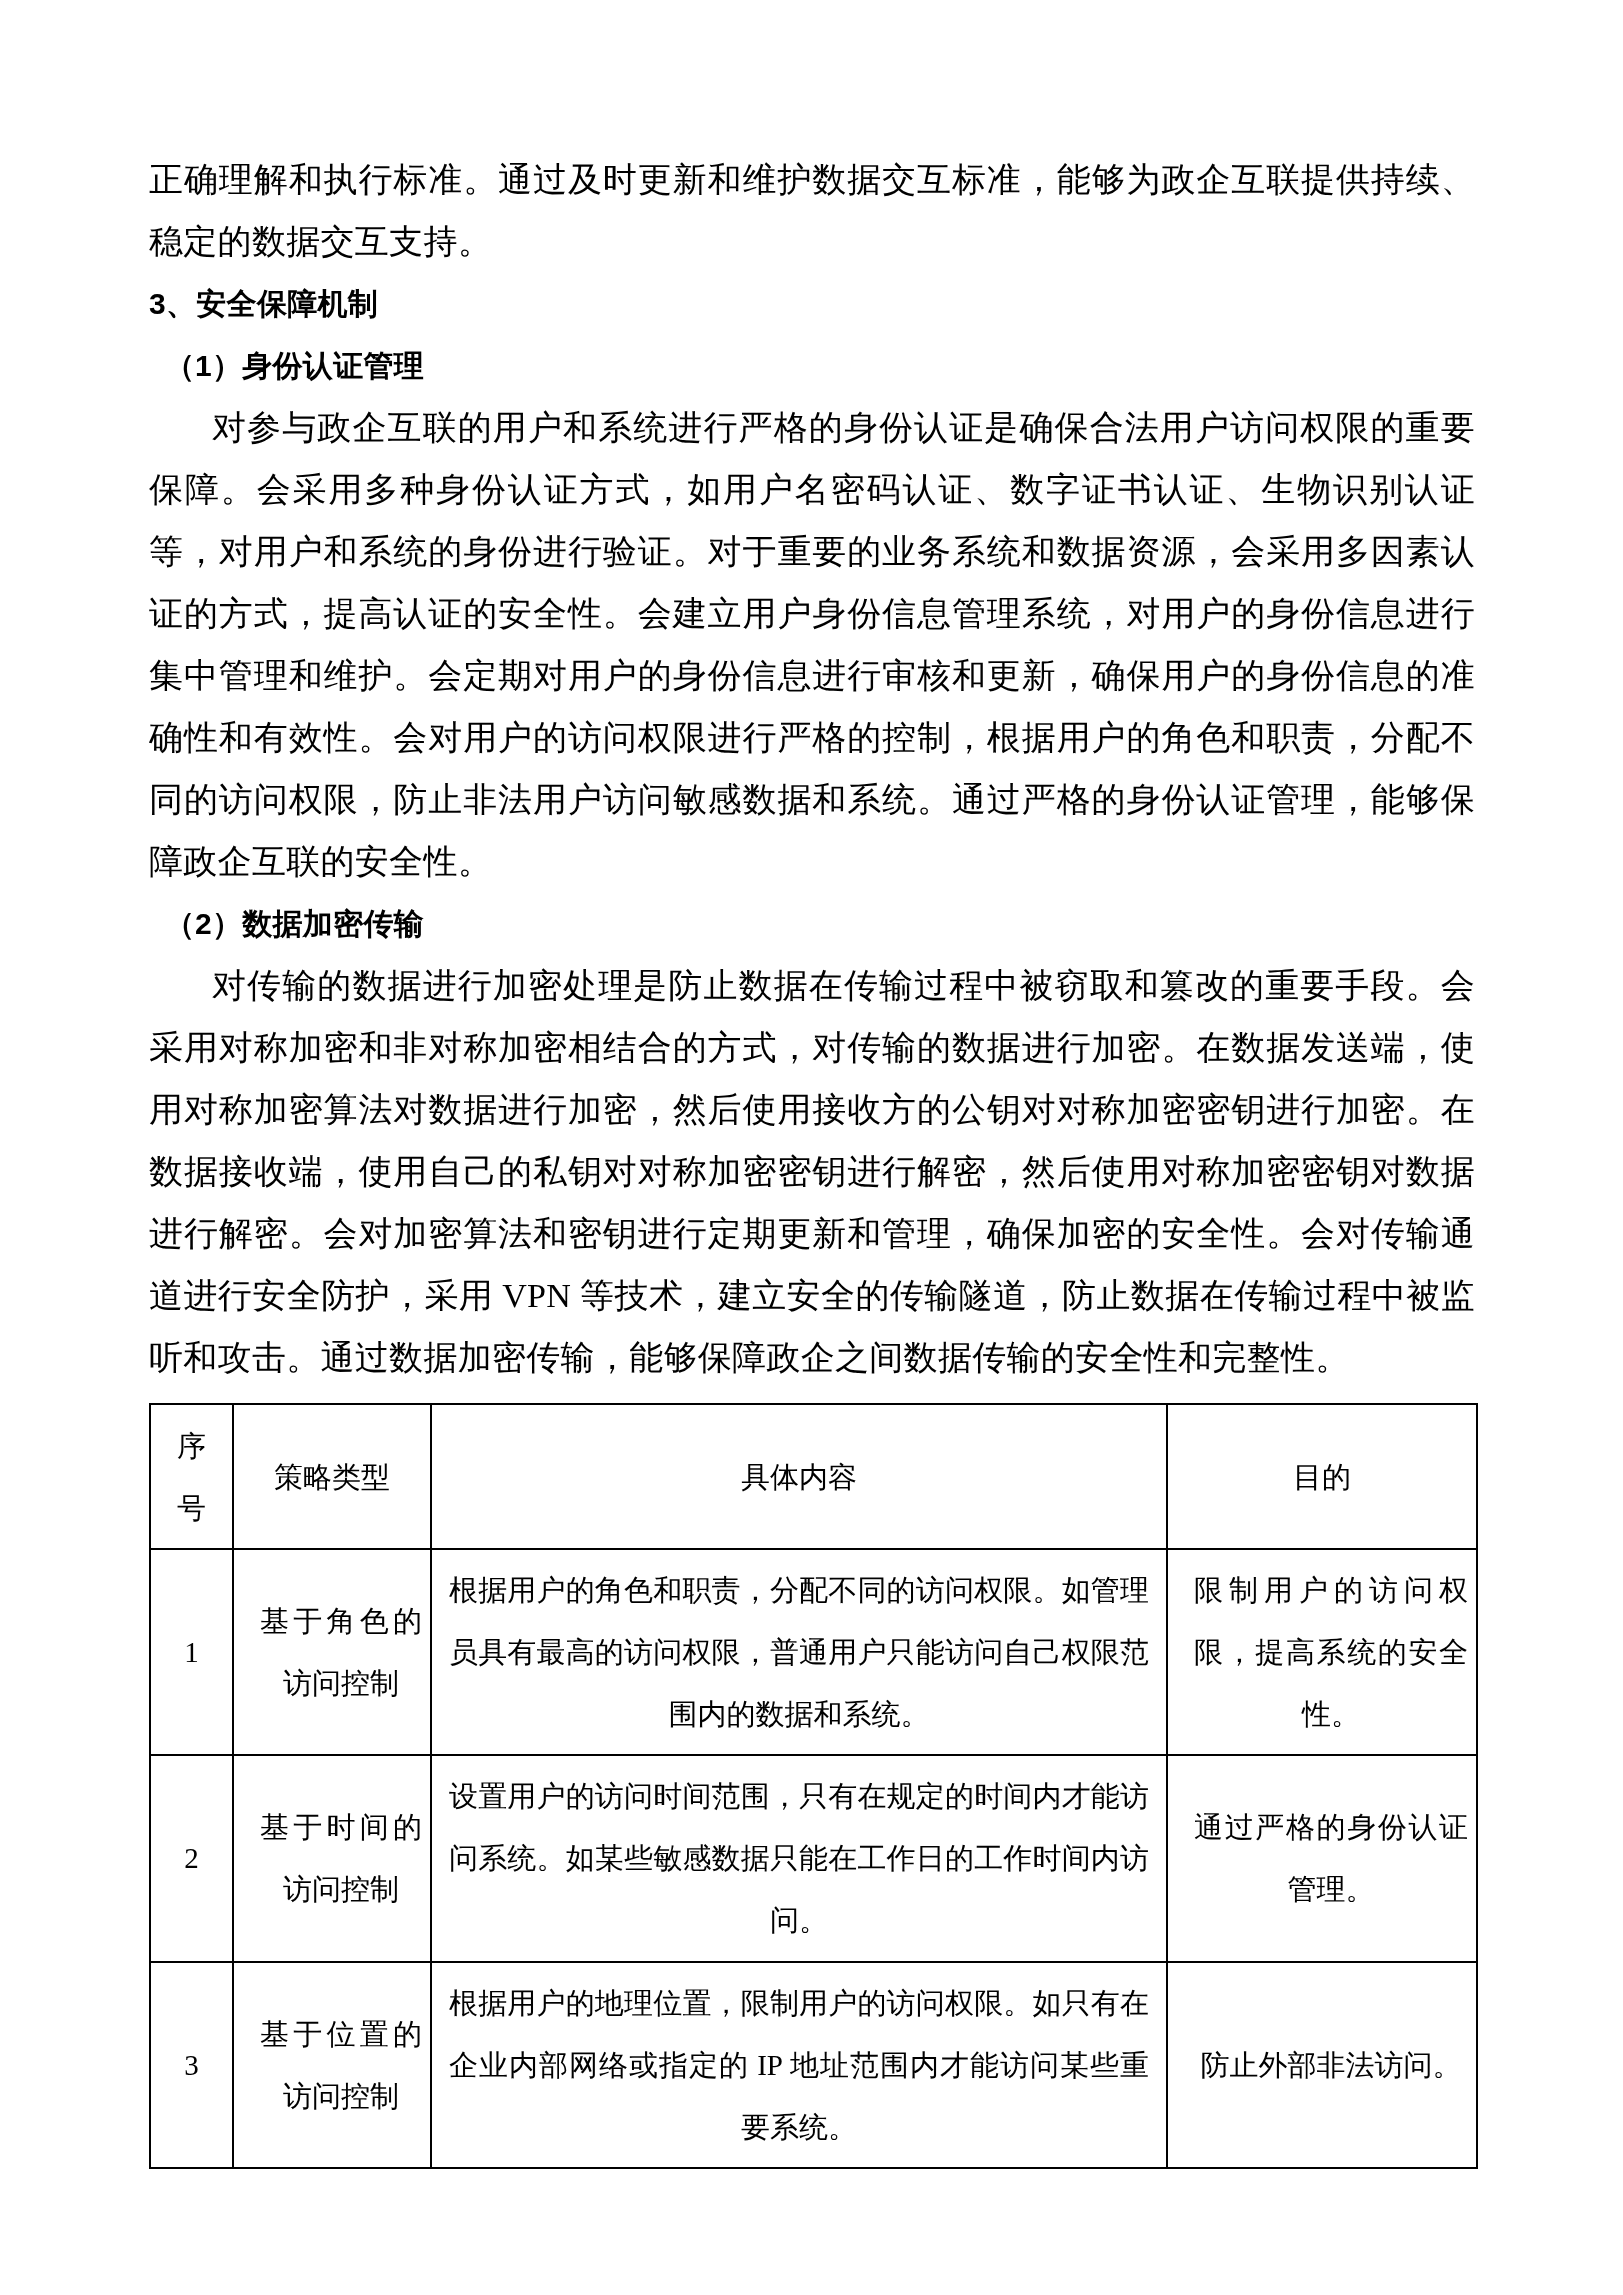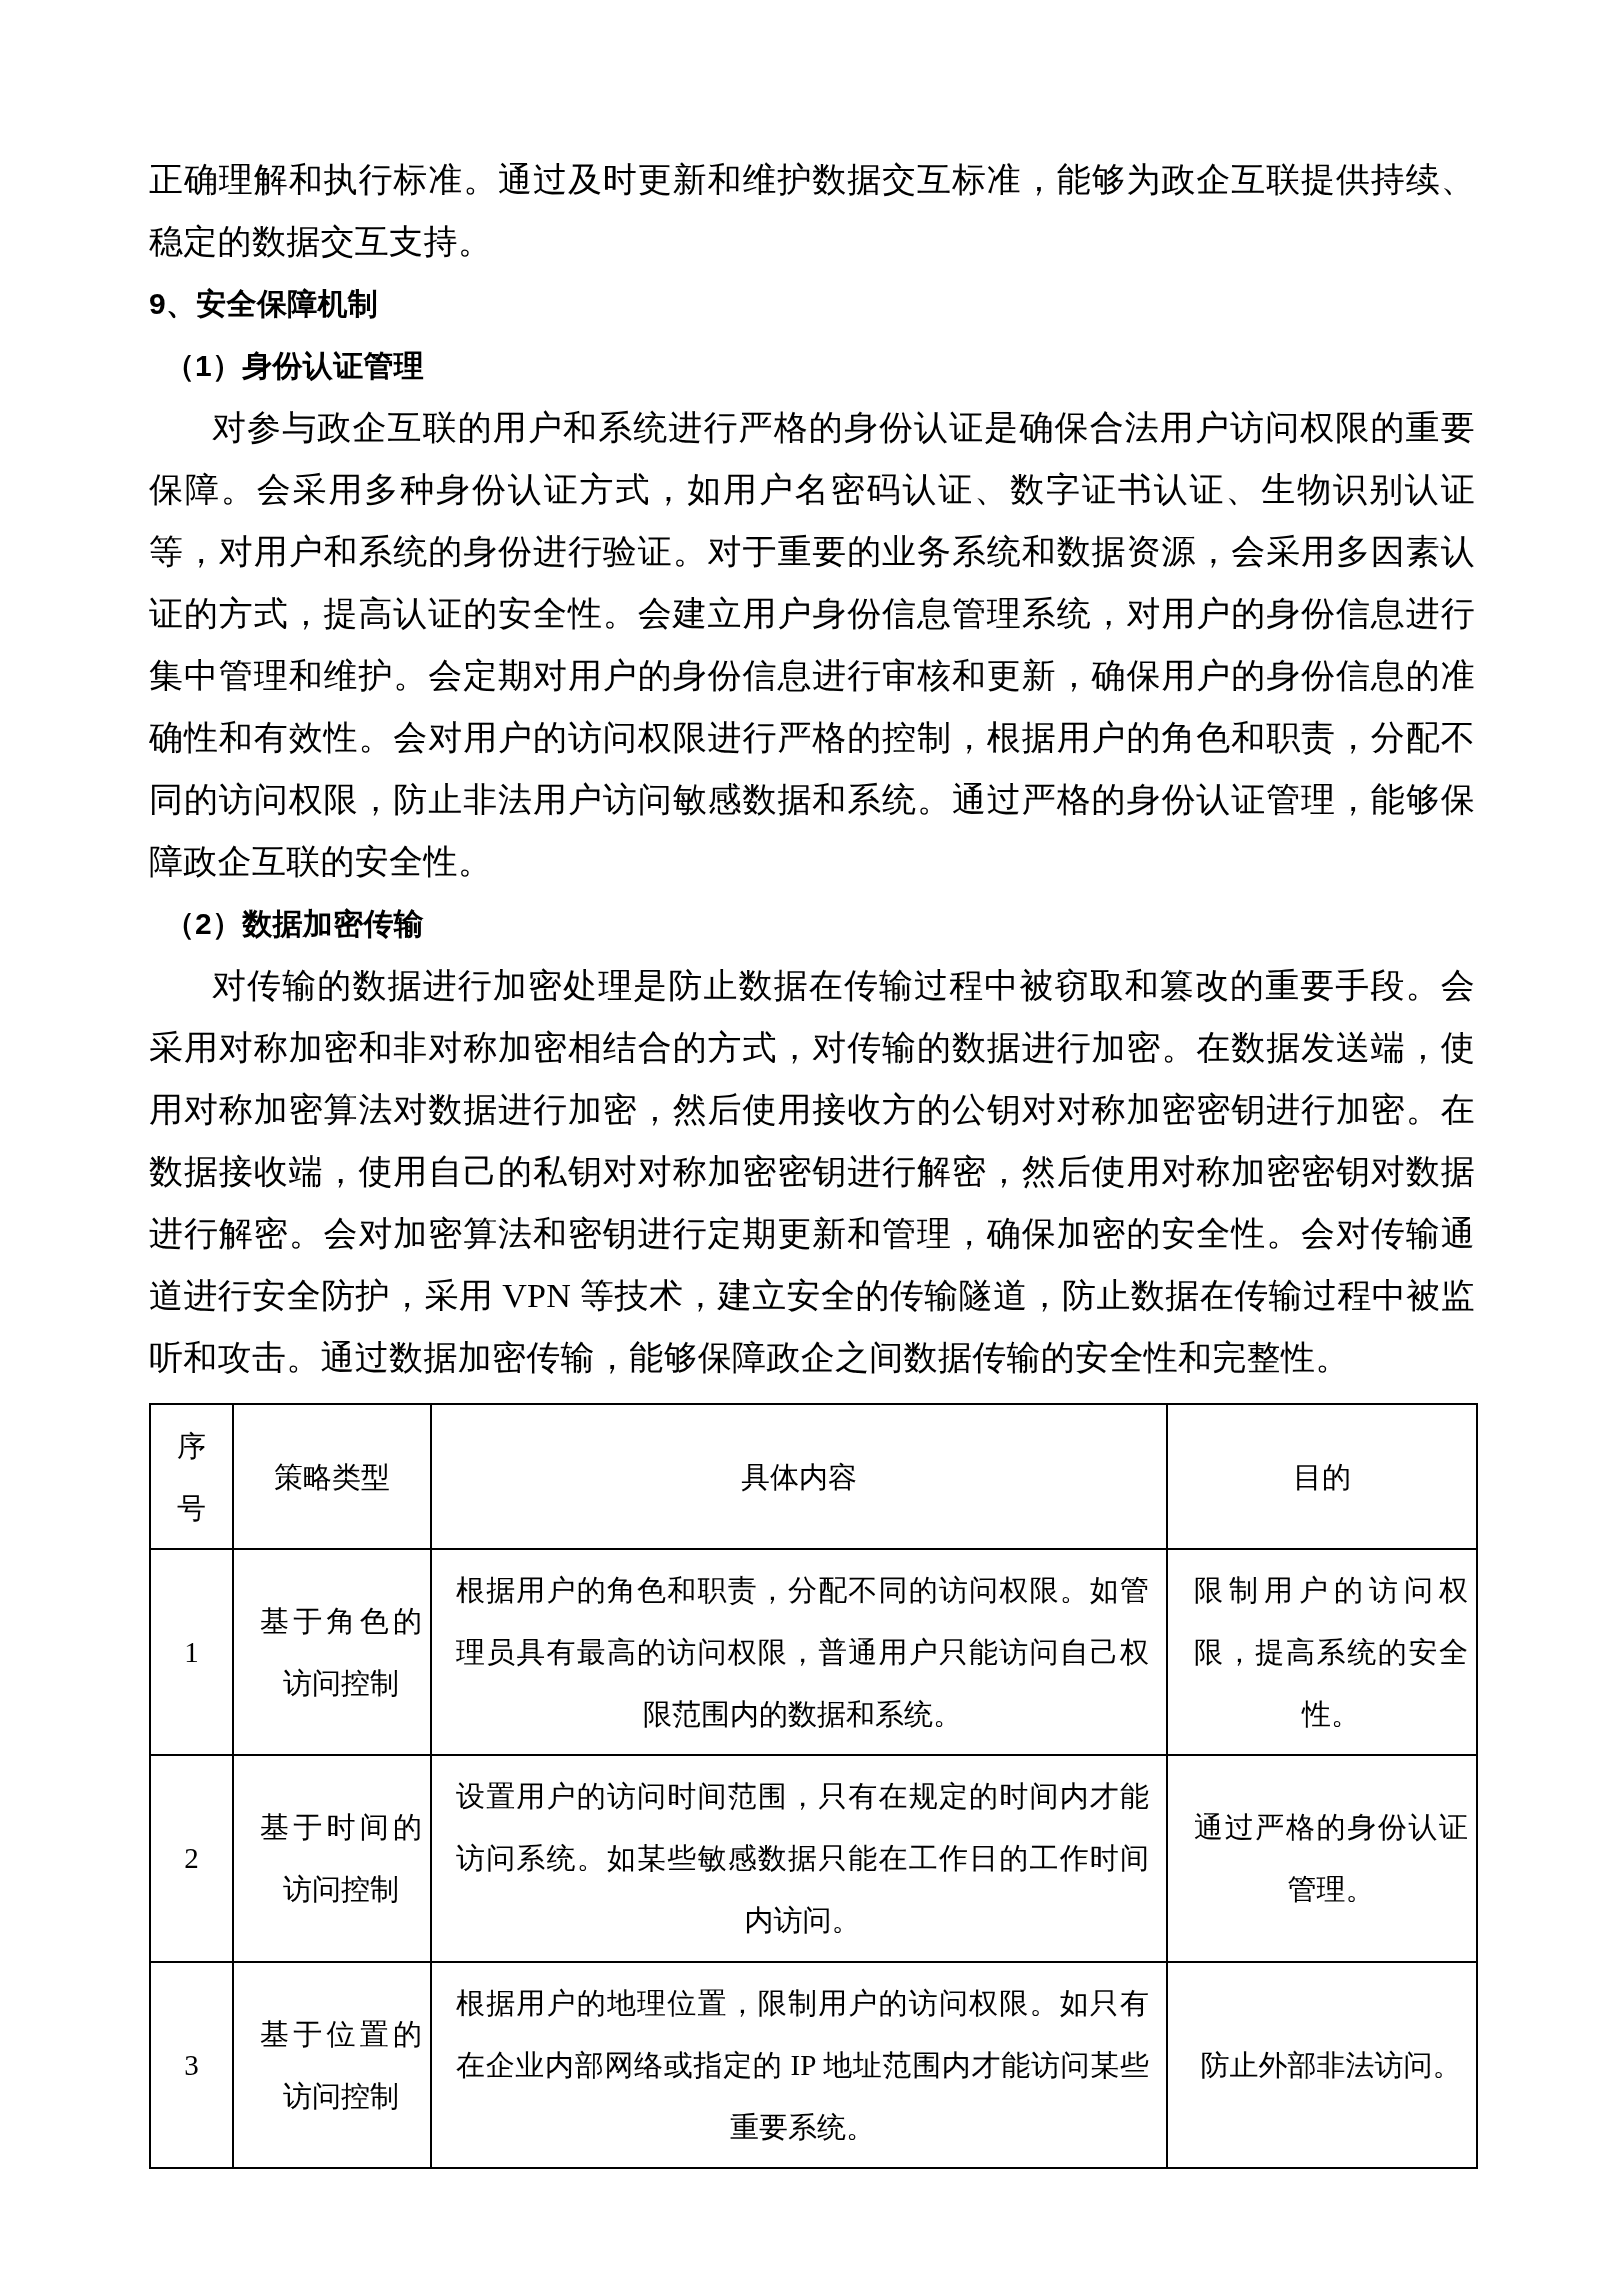--- a/index.html
+++ b/index.html
@@ -68,21 +68,21 @@
   }
   .col-no      { width: 83px; }
   .col-type    { width: 198px; }
   .col-content { width: 736px; }
   .col-purpose { width: 310px; }
 
   .policy-table td.content-cell {
     text-align: justify;
     text-justify: inter-ideograph;
     text-align-last: center;
-    padding-left: 24px;
+    padding-left: 17px;
     padding-right: 17px;
     border-radius: 11px;
   }
   .policy-table td.type-cell,
   .policy-table td.purpose-cell {
     text-align: justify;
     text-justify: inter-ideograph;
     text-align-last: center;
     padding-left: 26px;
     padding-right: 7.9px;
@@ -90,21 +90,21 @@
   .policy-table thead td { height: 111px; }
   .hdr-no { line-height: 58px; }
 </style>
 </head>
 <body>
 
 <div class="page">
 
   <p class="para">正确理解和执行标准。通过及时更新和维护数据交互标准，能够为政企互联提供持续、稳定的数据交互支持。</p>
 
-  <h2 class="heading lvl1">9、安全保障机制</h2>
+  <h2 class="heading lvl1">3、安全保障机制</h2>
 
   <h3 class="heading lvl2">（1）身份认证管理</h3>
 
   <p class="para indent">对参与政企互联的用户和系统进行严格的身份认证是确保合法用户访问权限的重要保障。会采用多种身份认证方式，如用户名密码认证、数字证书认证、生物识别认证等，对用户和系统的身份进行验证。对于重要的业务系统和数据资源，会采用多因素认证的方式，提高认证的安全性。会建立用户身份信息管理系统，对用户的身份信息进行集中管理和维护。会定期对用户的身份信息进行审核和更新，确保用户的身份信息的准确性和有效性。会对用户的访问权限进行严格的控制，根据用户的角色和职责，分配不同的访问权限，防止非法用户访问敏感数据和系统。通过严格的身份认证管理，能够保障政企互联的安全性。</p>
 
   <h3 class="heading lvl2">（2）数据加密传输</h3>
 
   <p class="para indent">对传输的数据进行加密处理是防止数据在传输过程中被窃取和篡改的重要手段。会采用对称加密和非对称加密相结合的方式，对传输的数据进行加密。在数据发送端，使用对称加密算法对数据进行加密，然后使用接收方的公钥对对称加密密钥进行加密。在数据接收端，使用自己的私钥对对称加密密钥进行解密，然后使用对称加密密钥对数据进行解密。会对加密算法和密钥进行定期更新和管理，确保加密的安全性。会对传输通道进行安全防护，采用 VPN 等技术，建立安全的传输隧道，防止数据在传输过程中被监听和攻击。通过数据加密传输，能够保障政企之间数据传输的安全性和完整性。</p>
 
 

